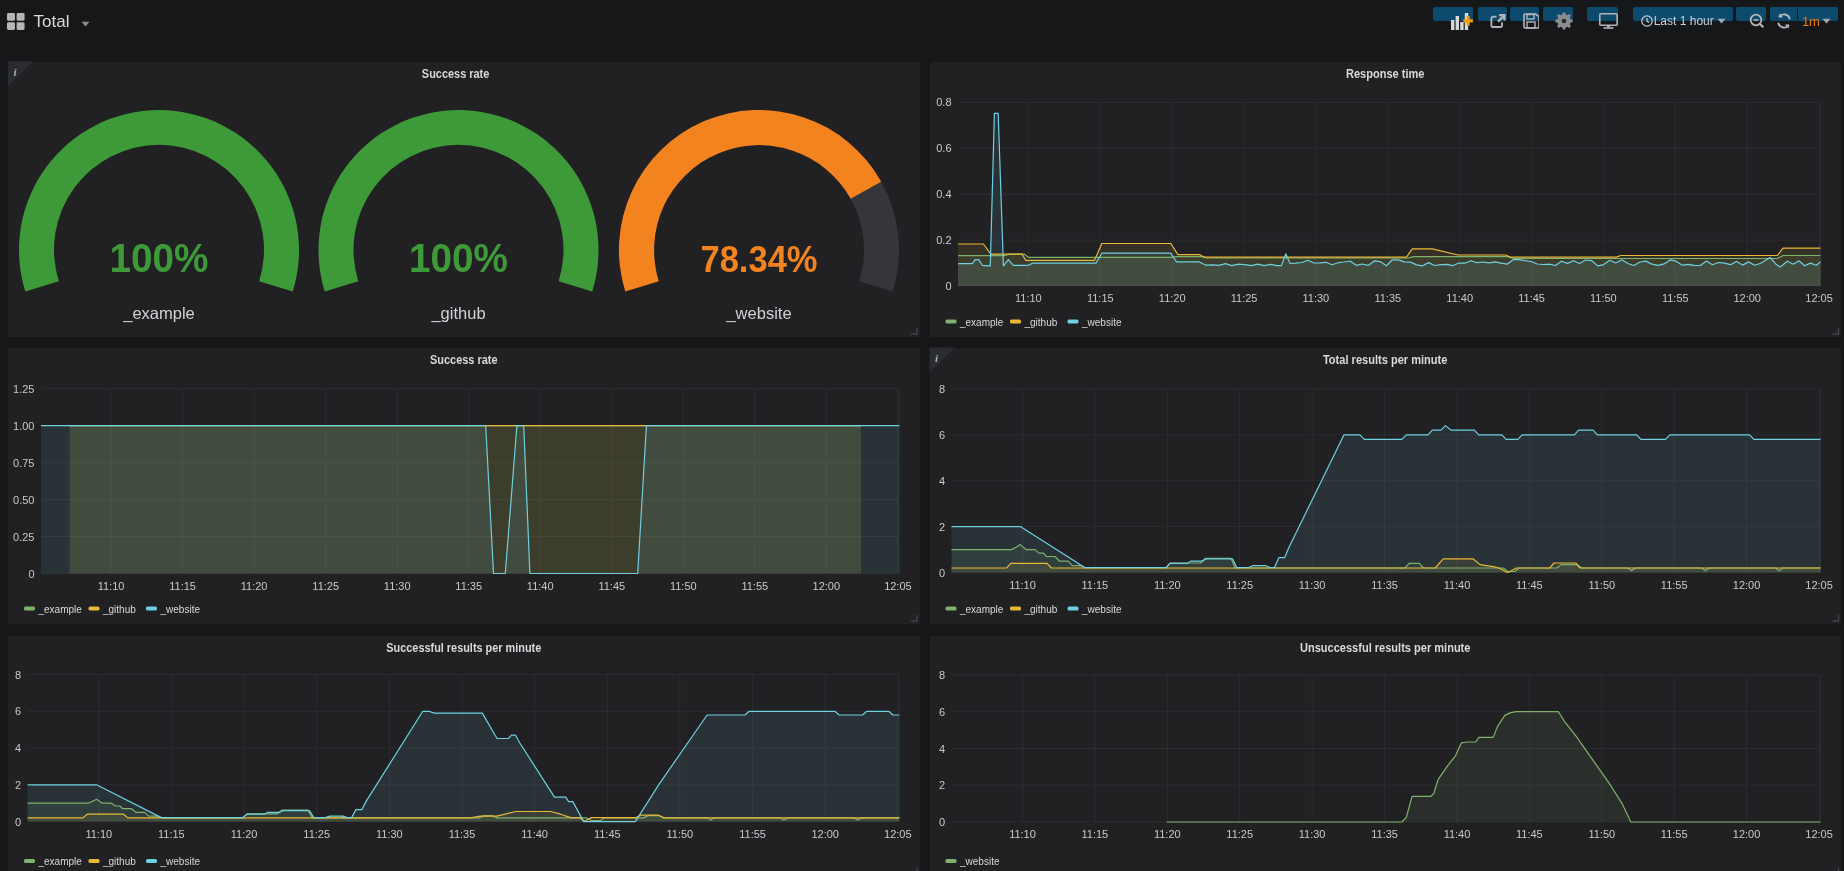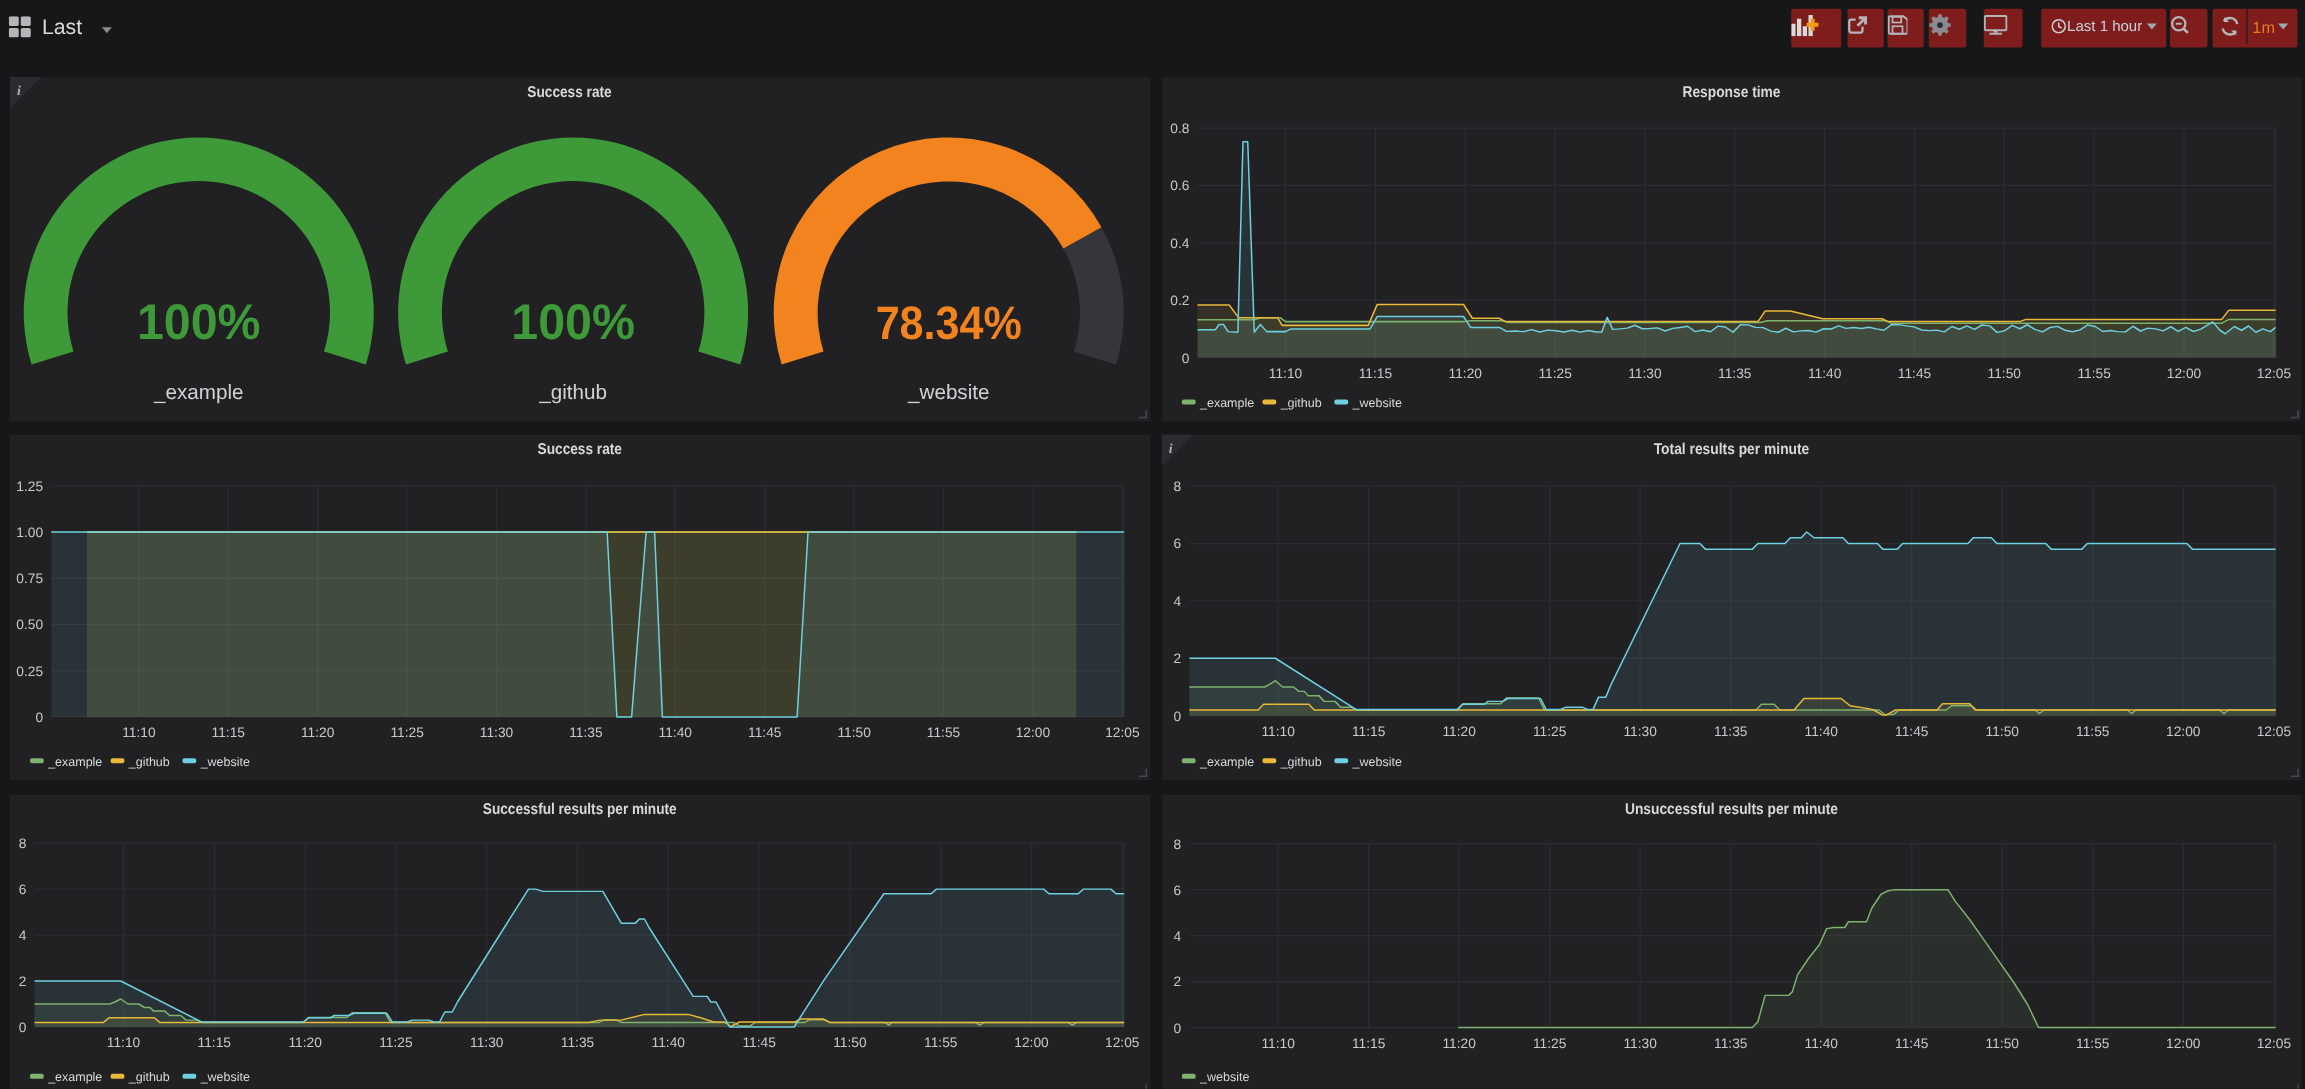--- a/index.html
+++ b/index.html
@@ -1,43 +1,43 @@
 <!DOCTYPE html>
 <html><head>
 <meta charset="utf-8">
 <style>
 * { margin: 0; padding: 0; box-sizing: border-box; }
 html, body { width: 1844px; height: 871px; background: #161719; overflow: hidden;
   font-family: "Liberation Sans", sans-serif; }
 #stage { position: relative; width: 1844px; height: 871px; }
 .panel { position: absolute; background: #212124; }
 #nav { position: absolute; left: 0; top: 0; width: 1844px; height: 61px; }
-.nbtn { position: absolute; top: 6.6px; height: 31px; background: #7f1d1d;
-  border-radius: 2px; text-align: left; line-height: 27px; white-space: nowrap; }
+.nbtn { position: absolute; top: 6.6px; height: 14px; background: #0c4a6e;
+  border-radius: 2px; text-align: right; line-height: 27px; white-space: nowrap; }
 .nbtn svg { vertical-align: middle; }
 .abs { position: absolute; line-height: 0; }
 </style>
 </head>
 <body>
 <div id="stage">
   <div class="panel" style="left:8.0px;top:61.5px;width:911.5px;height:275.0px"></div>
   <div class="panel" style="left:929.5px;top:61.5px;width:911.5px;height:275.0px"></div>
   <div class="panel" style="left:8.0px;top:347.5px;width:911.5px;height:276.0px"></div>
   <div class="panel" style="left:929.5px;top:347.5px;width:911.5px;height:276.0px"></div>
   <div class="panel" style="left:8.0px;top:635.5px;width:911.5px;height:240.5px"></div>
   <div class="panel" style="left:929.5px;top:635.5px;width:911.5px;height:240.5px"></div>
 
 <div id="nav">
   <svg width="18" height="17" viewBox="0 0 18 17" style="position:absolute;left:7px;top:13px">
     <rect x="0" y="0" width="8" height="7.7" rx="1.4" fill="#b5b6b8"></rect>
     <rect x="9.6" y="0" width="8" height="7.7" rx="1.4" fill="#b5b6b8"></rect>
     <rect x="0" y="9.3" width="8" height="7.7" rx="1.4" fill="#b5b6b8"></rect>
     <rect x="9.6" y="9.3" width="8" height="7.7" rx="1.4" fill="#b5b6b8"></rect>
   </svg>
-  <div style="position:absolute;left:33.5px;top:11.5px;font-size:17px;color:#d9dadc">Last</div>
+  <div style="position:absolute;left:33.5px;top:11.5px;font-size:17px;color:#d9dadc">Total</div>
   <div style="position:absolute;left:81px;top:20.8px;line-height:0"><svg width="9" height="6" viewBox="0 0 9 6">
           <path d="M0.5,0.8 h8 L4.5,5.6 Z" fill="#8a8b8d"></path>
         </svg></div>
 
   <div class="nbtn" style="left:1432.5px;width:40.5px"><svg width="22" height="17" viewBox="0 0 22 17">
 <rect x="0" y="7" width="3.4" height="10" fill="#d8d9da"></rect>
 <rect x="4.6" y="3" width="3.4" height="14" fill="#d8d9da"></rect>
 <rect x="9.2" y="9" width="3.4" height="8" fill="#d8d9da"></rect>
 <rect x="13.8" y="0" width="3.4" height="17" fill="#d8d9da"></rect>
 <path d="M18.5,4.6 h3.2 v3.2 h3.2 v3.2 h-3.2 v3.2 h-3.2 v-3.2 h-3.2 v-3.2 h3.2 Z" transform="translate(-3,-1.6)" fill="#f29d0f"></path>

